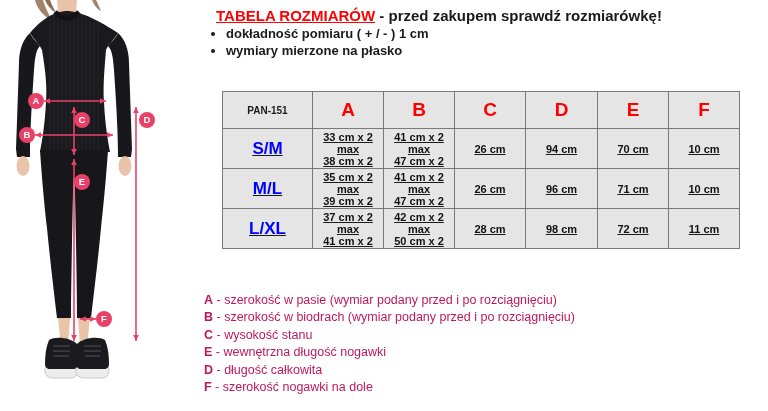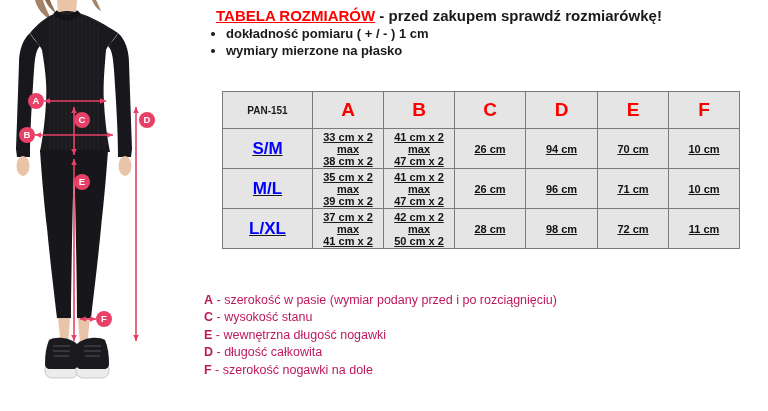--- a/index.html
+++ b/index.html
@@ -229,19 +229,20 @@
       <td class="val">28 cm</td>
       <td class="val">98 cm</td>
       <td class="val">72 cm</td>
       <td class="val">11 cm</td>
     </tr>
   </tbody>
     </table>
 
   <div class="legend">
     <div class="legend-row"><b>A</b><span> - szerokość w pasie (wymiar podany przed i po rozciągnięciu)</span></div>
+    <div class="legend-row"><b>B</b><span> - szerokość w biodrach (wymiar podany przed i po rozciągnięciu)</span></div>
     <div class="legend-row"><b>C</b><span> - wysokość stanu</span></div>
     <div class="legend-row"><b>E</b><span> - wewnętrzna długość nogawki</span></div>
     <div class="legend-row"><b>D</b><span> - długość całkowita</span></div>
     <div class="legend-row"><b>F</b><span> - szerokość nogawki na dole</span></div>
   </div>
 
 </div>
 
 </body></html>

